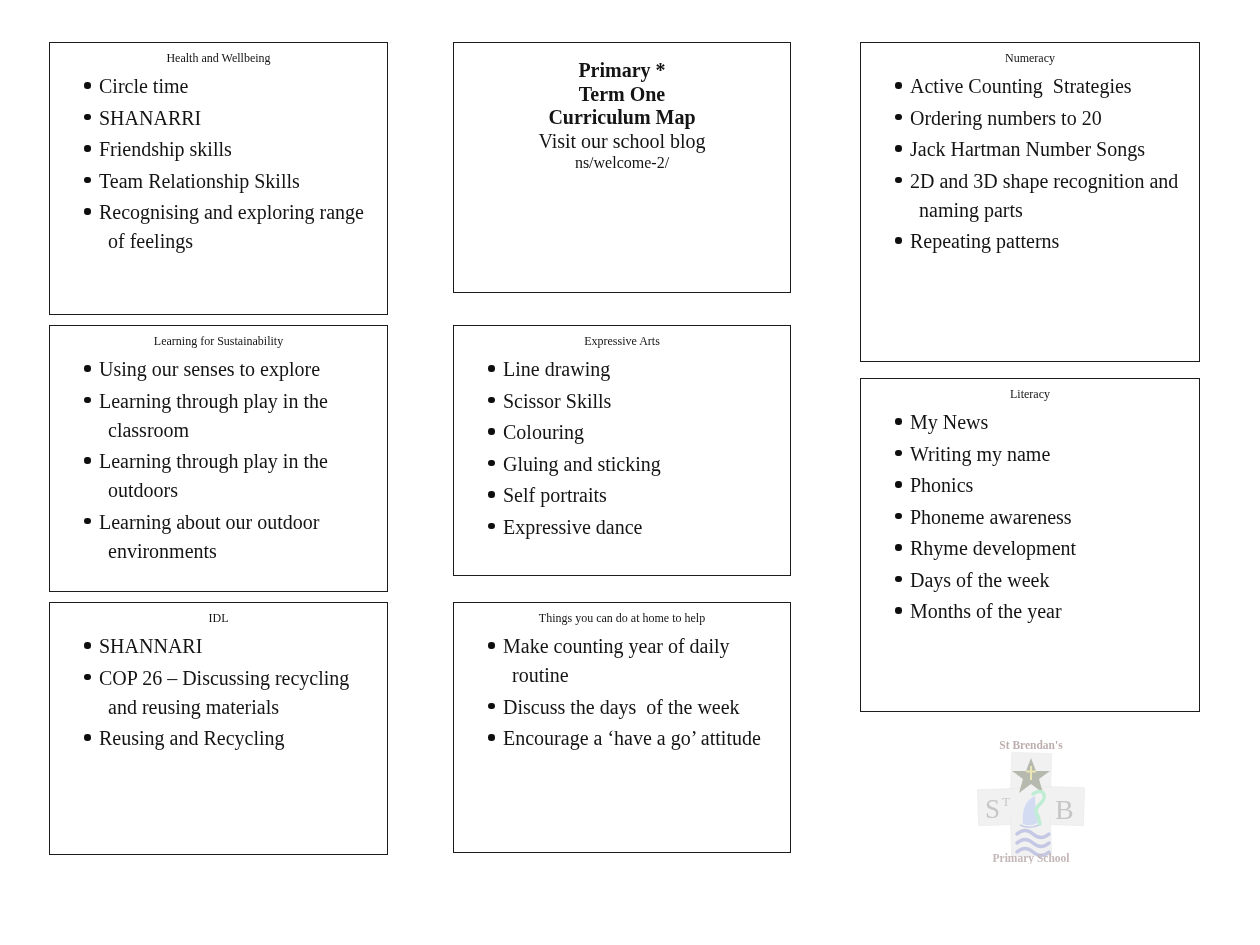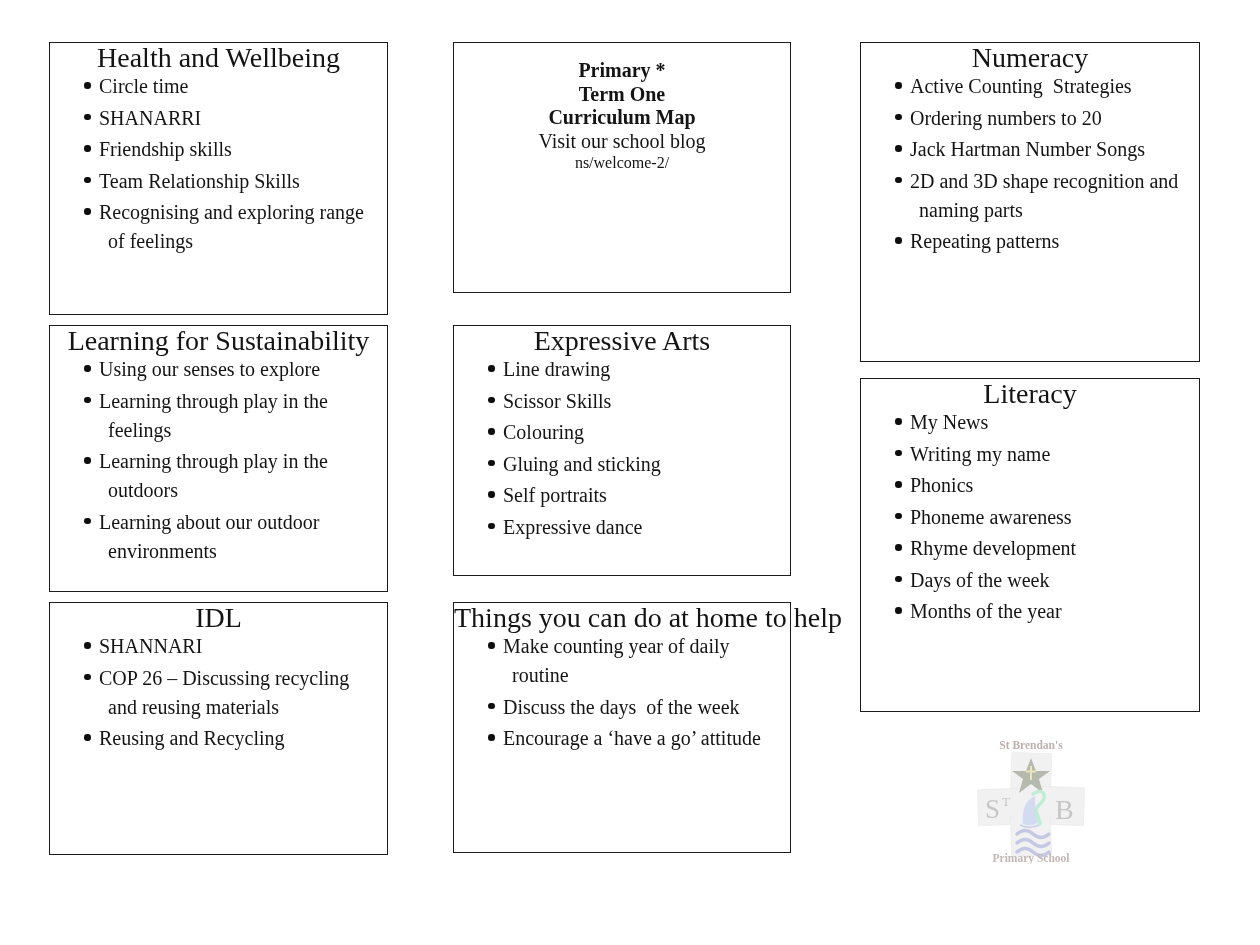--- a/index.html
+++ b/index.html
@@ -9,21 +9,21 @@
     color: #141414;
   }
   .box {
     position: absolute;
     border: 1.6px solid #1c1c1c;
     background: #ffffff;
     box-sizing: border-box;
   }
   .box-title {
     text-align: center;
-    font-size: 28px;
+    font-size: 12px;
     line-height: 24px;
     padding-top: 3px;
     white-space: pre;
   }
   ul.items {
     margin: 2px 0 0 0;
     padding: 0 2px 0 34px;
     list-style: none;
   }
   ul.items li {
@@ -113,21 +113,21 @@
 </div>
 
 <div class="box" style="left:49px; top:325px; width:339px; height:267px;">
   <div class="box-title">Learning for Sustainability</div>
   <ul class="items">
       <li>
         <span class="ln">Using our senses to explore</span>
       </li>
       <li>
         <span class="ln">Learning through play in the</span>
-        <span class="ln cont">feelings</span>
+        <span class="ln cont">classroom</span>
       </li>
       <li>
         <span class="ln">Learning through play in the</span>
         <span class="ln cont">outdoors</span>
       </li>
       <li>
         <span class="ln">Learning about our outdoor</span>
         <span class="ln cont">environments</span>
       </li>
     </ul>

